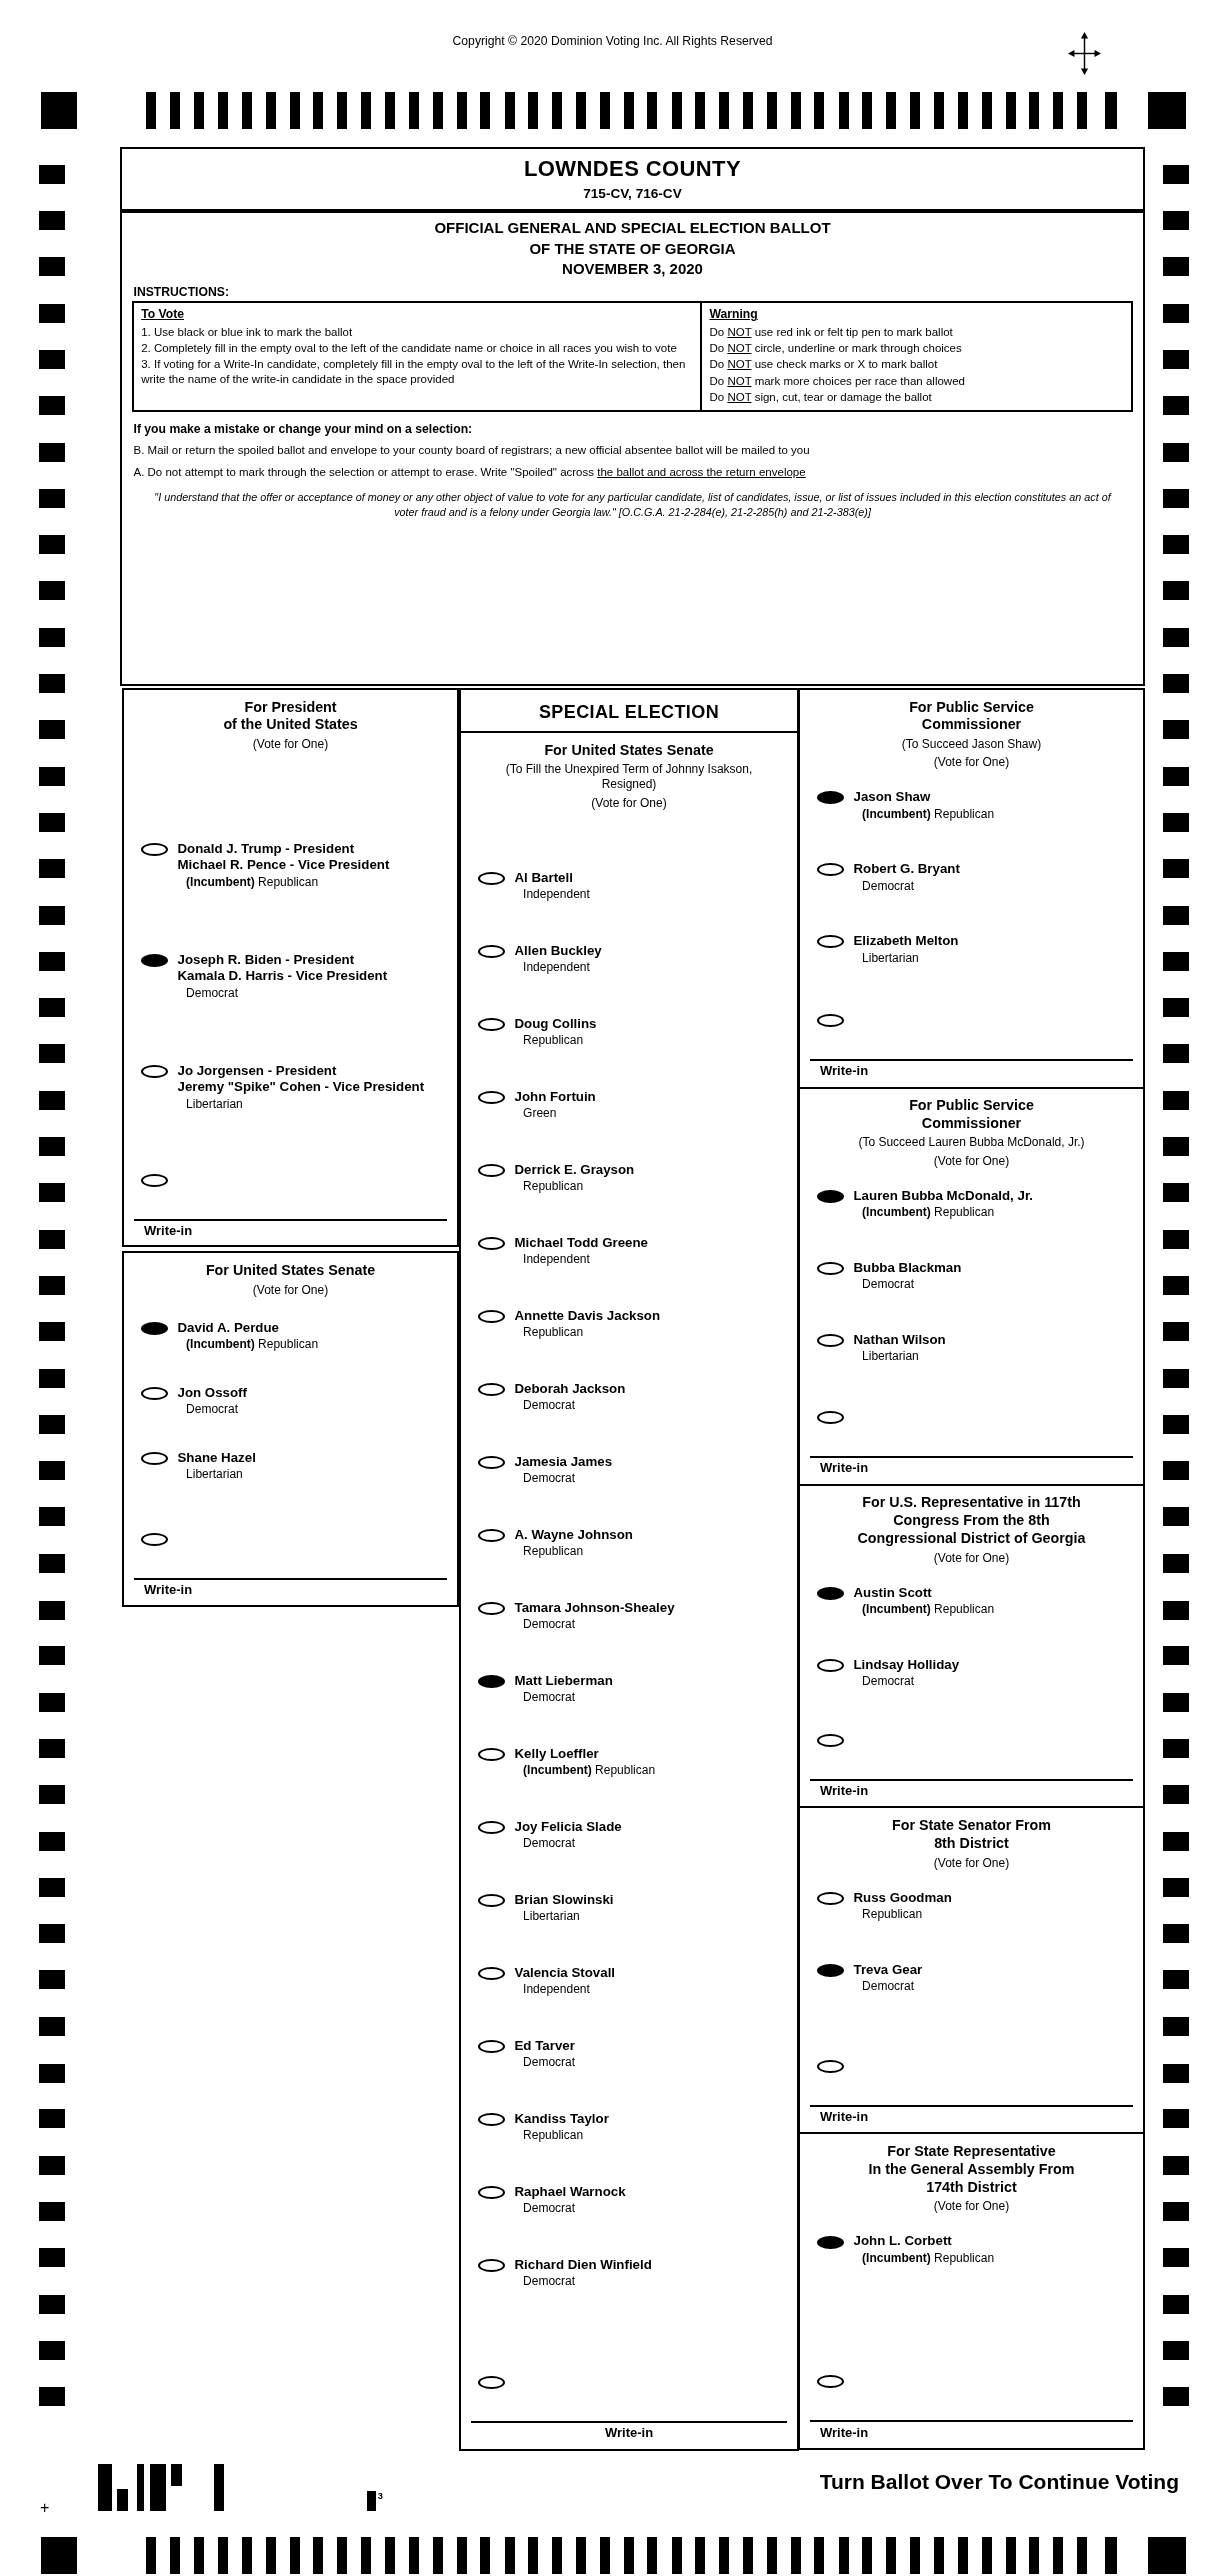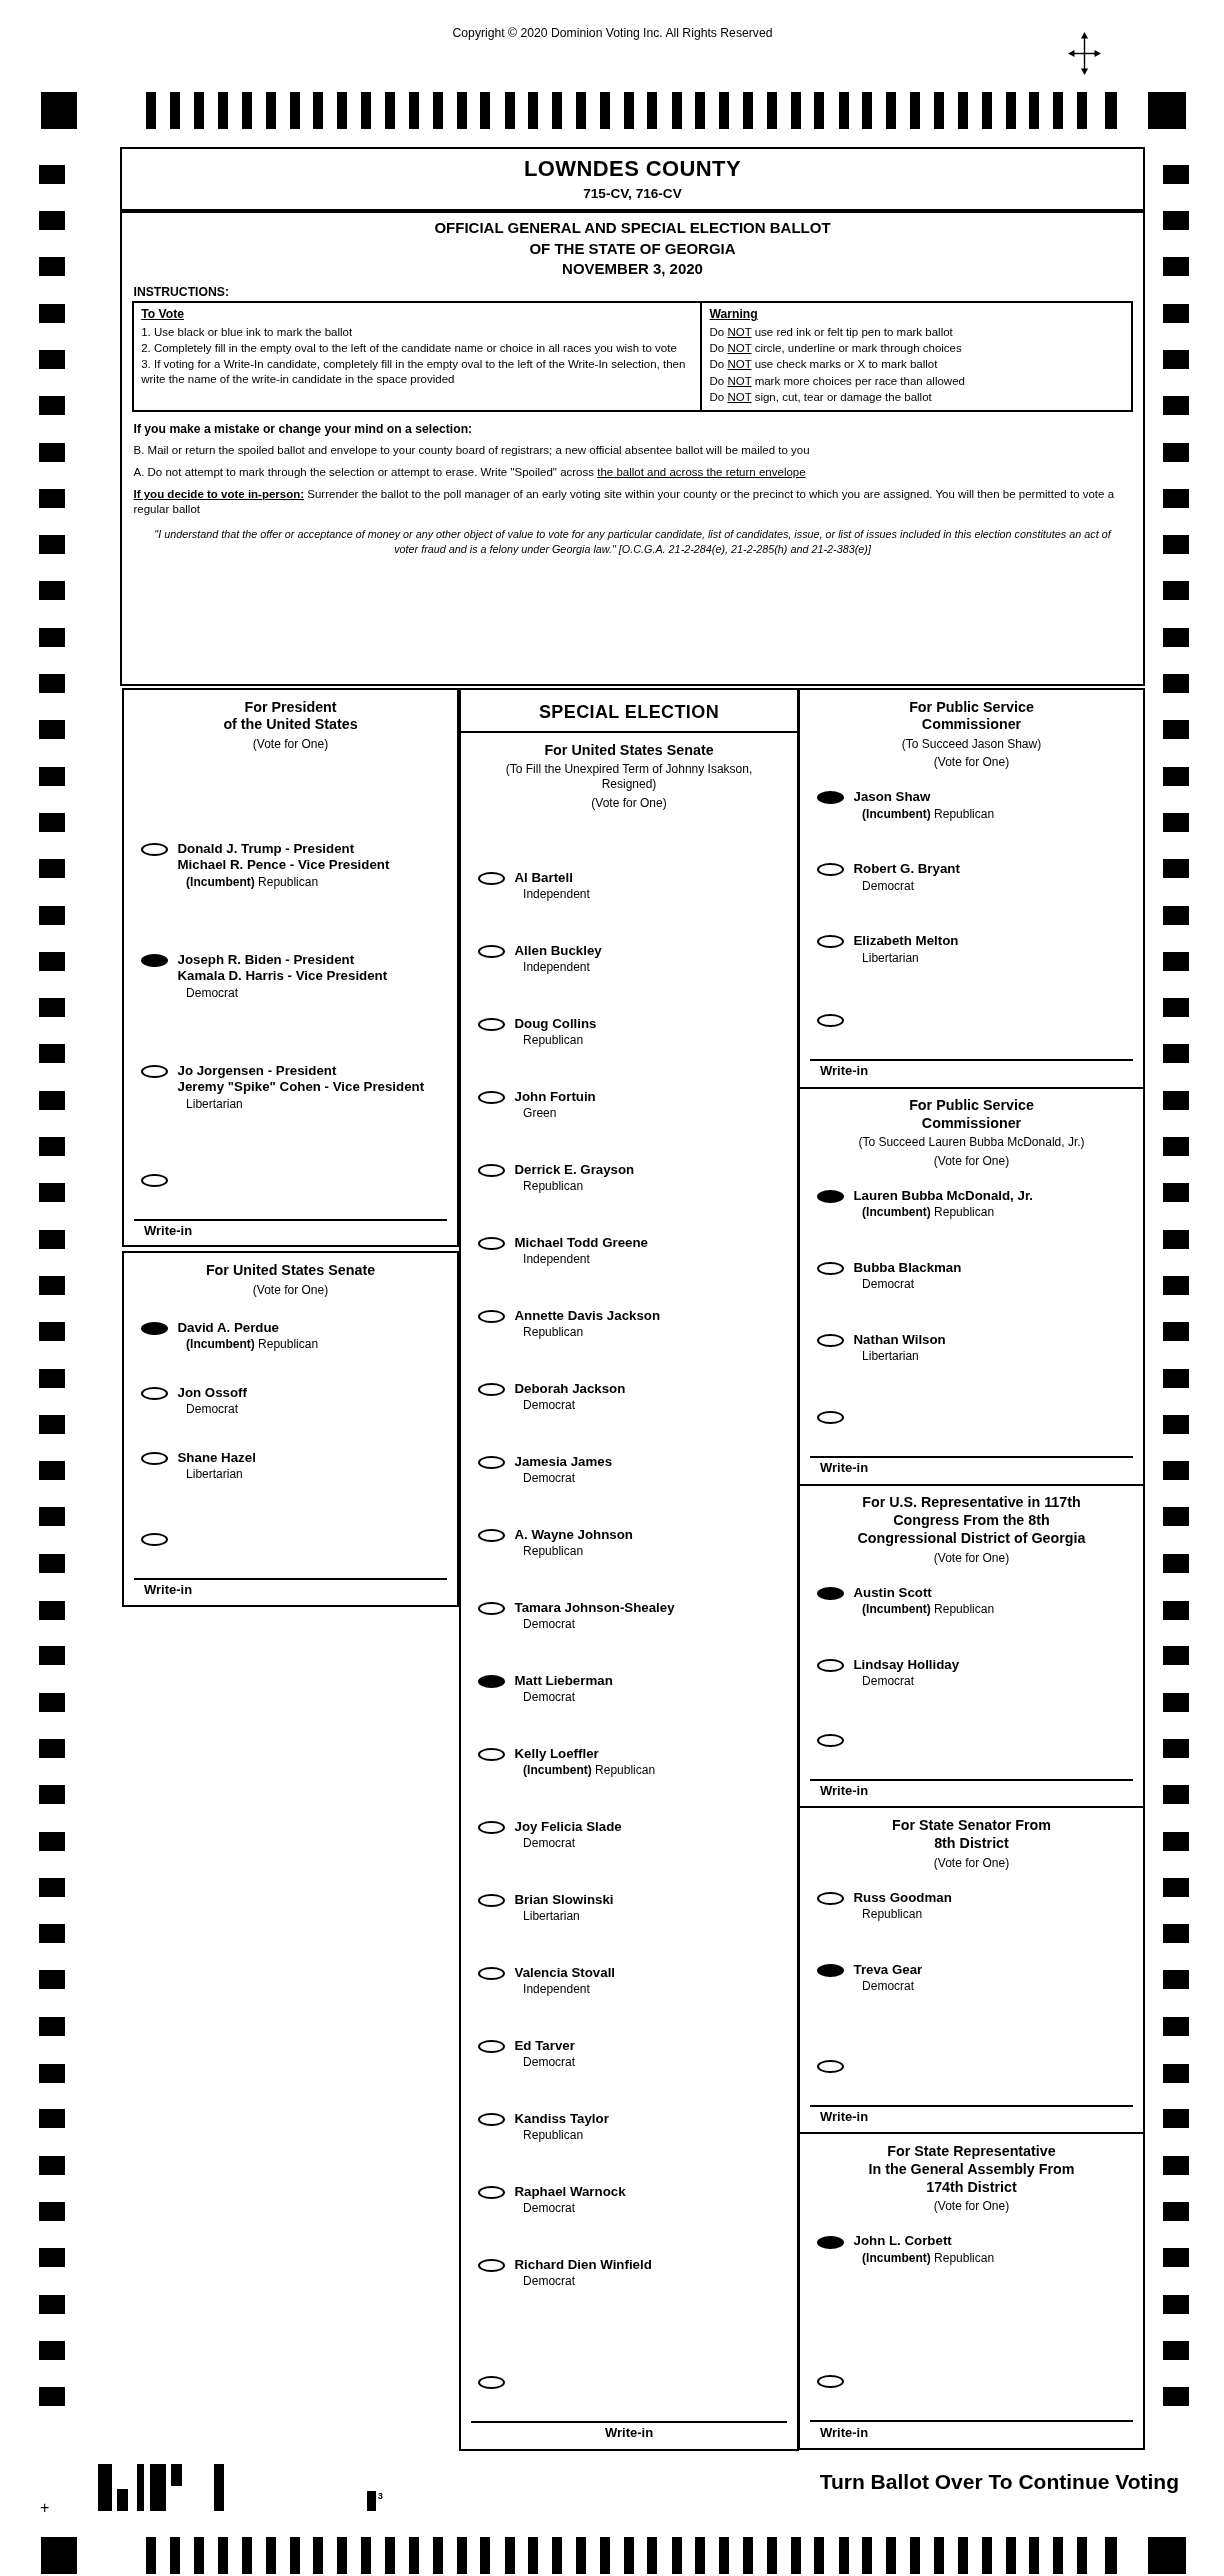--- a/index.html
+++ b/index.html
@@ -1,19 +1,19 @@
 <!DOCTYPE html>
 <html style="font-size:11.5px"><head>
 <meta charset="utf-8">
 <style>
   *{margin:0;padding:0;box-sizing:border-box}
   html,body{background:#fff}
   body{width:1225px;height:2576px;position:relative;font-family:"Liberation Sans",sans-serif;color:#000;overflow:hidden}
   .tm{position:absolute;background:#000}
-  .copyright{position:absolute;top:26px;left:0;width:100%;text-align:center;font-size:12.2px}
+  .copyright{position:absolute;top:34px;left:0;width:100%;text-align:center;font-size:12.2px}
   .crosshair{position:absolute;left:1068px;top:32px}
   .header-box{position:absolute;left:120px;top:147px;width:1025px;height:539px;border:2.2px solid #000;padding-top:7.2px}
   .county{font-size:22px;font-weight:bold;text-align:center;letter-spacing:0.4px}
   .codes{font-size:13.6px;font-weight:bold;text-align:center;margin:4.3px 0 7.2px}
   .hline{border-top:2.2px solid #000}
   .ballot-type{font-size:19.4px;font-weight:bold;text-align:center;padding:6.5px 0}
   .election,.state,.date{font-size:15px;font-weight:bold;text-align:center;line-height:1.35}
   .election{margin-top:5.7px}
   .date{margin-bottom:5.7px}
   .instr-label{font-size:12.2px;font-weight:bold;margin:1.4px 0 2.2px 11.5px}
@@ -300,21 +300,20 @@
           <div class="instr-item"><span>Do </span><span style="text-decoration: underline;">NOT</span><span> circle, underline or mark through choices</span></div>
           <div class="instr-item"><span>Do </span><span style="text-decoration: underline;">NOT</span><span> use check marks or X to mark ballot</span></div>
           <div class="instr-item"><span>Do </span><span style="text-decoration: underline;">NOT</span><span> mark more choices per race than allowed</span></div>
           <div class="instr-item"><span>Do </span><span style="text-decoration: underline;">NOT</span><span> sign, cut, tear or damage the ballot</span></div>
         </div>
     </div>
   </div>
   <div class="mistake-title">If you make a mistake or change your mind on a selection:</div>
   <div class="para">B. Mail or return the spoiled ballot and envelope to your county board of registrars; a new official absentee ballot will be mailed to you</div>
   <div class="para" id="mistake-a"><span>A. Do not attempt to mark through the selection or attempt to erase.  Write "Spoiled" across </span><span style="text-decoration: underline;">the ballot and across the return envelope</span></div>
-  <div class="para" id="in-person"><span style="font-weight: bold; text-decoration: underline;">If you decide to vote in-person:</span><span>  Surrender the ballot to the poll manager of an early voting site within your county or the precinct to which you are assigned.  You will then be permitted to vote a regular ballot</span></div>
   <div class="fraud">"I understand that the offer or acceptance of money or any other object of value to vote for any particular candidate, list of candidates, issue, or list of issues included in this election constitutes an act of voter fraud and is a felony under Georgia law." [O.C.G.A. 21-2-284(e), 21-2-285(h) and 21-2-383(e)]</div>
 </div>
 
 <div class="col col1" id="col1">
     <div class="contest rows-tall" style="height: 559px;">
       <div class="c-header">
         <div class="c-title">For President</div>
         <div class="c-title">of the United States</div>
         <div class="c-vote">(Vote for One)</div>
       </div>

